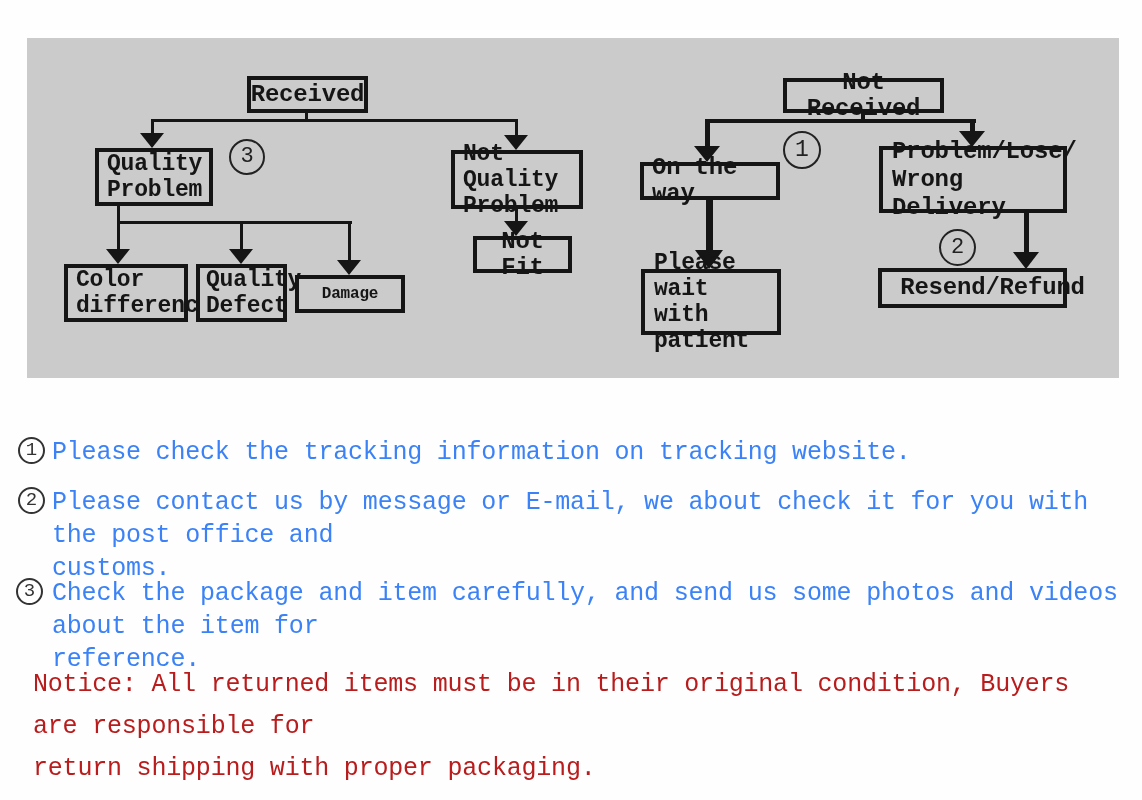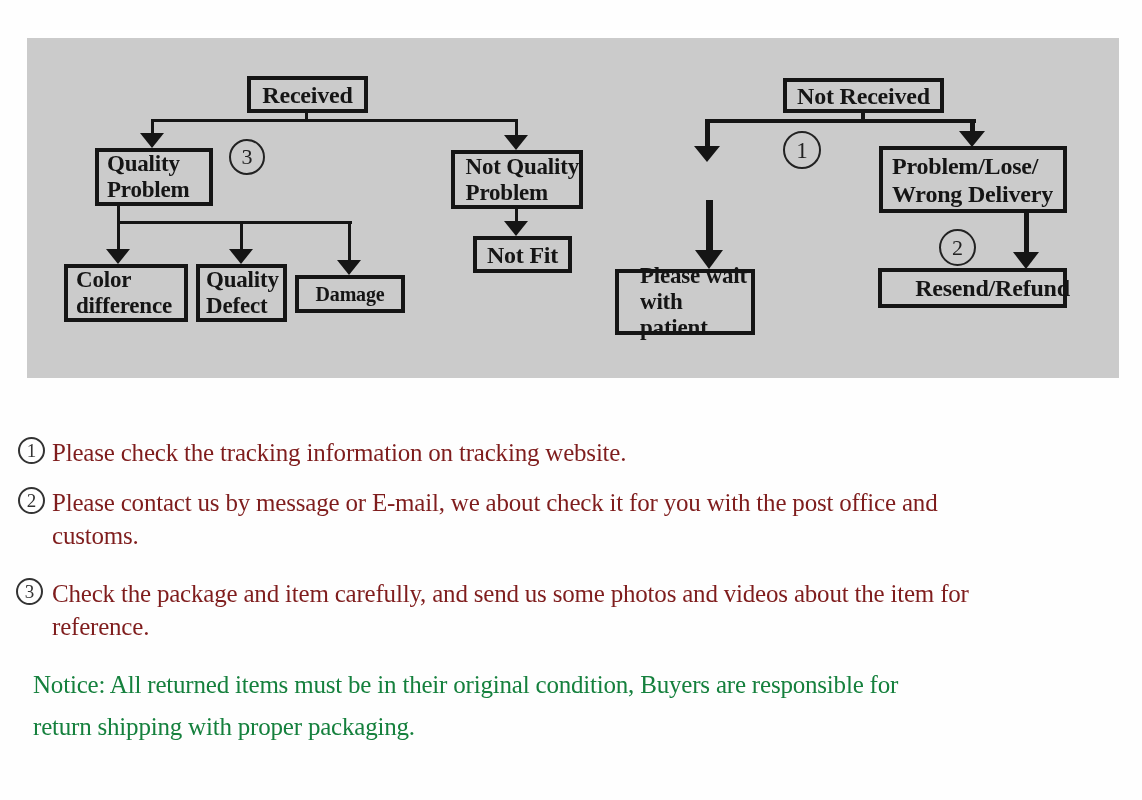--- a/index.html
+++ b/index.html
@@ -1,18 +1,18 @@
 <!DOCTYPE html>
 <html><head>
 <meta charset="utf-8">
 <style>
   html,body{margin:0;padding:0;background:#ffffff;}
   #stage{
     position:relative;width:1142px;height:800px;background:#fefefe;overflow:hidden;
-    font-family:Liberation Serif, serif;
+    font-family:Liberation Mono, monospace;
   }
   #gray-panel{
     position:absolute;left:27px;top:38px;width:1092px;height:340px;background:#cbcbcb;
   }
   .box{
     position:absolute;box-sizing:border-box;border:4px solid #151515;background:#cbcbcb;
     color:#151515;font-weight:bold;white-space:pre-line;
     display:flex;flex-direction:column;justify-content:center;
     line-height:26px;font-size:23px;letter-spacing:-0.2px;
   }
@@ -25,25 +25,25 @@
     position:absolute;border:2.5px solid #222;border-radius:50%;color:#222;
     display:flex;align-items:center;justify-content:center;font-size:22px;line-height:1;
     background:transparent;
   }
   .note-circle{
     position:absolute;width:27px;height:27px;border:2px solid #333;border-radius:50%;
     color:#333;display:flex;align-items:center;justify-content:center;font-size:19px;line-height:1;
     box-sizing:border-box;
   }
   .note-text{
-    position:absolute;color:#7f1d1d;font-size:25px;line-height:33px;white-space:pre-line;
+    position:absolute;color:#3b82f6;font-size:25px;line-height:33px;white-space:pre-line;
     letter-spacing:-0.2px;
   }
   .notice-text{
-    position:absolute;left:33px;top:664px;width:1080px;color:#15803d;font-size:25px;
+    position:absolute;left:33px;top:664px;width:1080px;color:#b91c1c;font-size:25px;
     line-height:42px;white-space:pre-line;letter-spacing:-0.2px;
   }
 </style>
 </head>
 <body>
 
 <div id="stage">
 
   <div id="gray-panel"></div>
 
@@ -94,50 +94,53 @@
   <div class="ahead down" style="left:337px;top:260px;border-width:15px 12px 0 12px;"></div>
 
   <div class="box left" style="left:64px;top:264px;width:124px;height:58px;">
     <span>Color
 difference</span>
   </div>
   <div class="box left" style="left:196px;top:264px;width:91px;height:58px;padding-left:6px;">
     <span>Quality
 Defect</span>
   </div>
-  <div class="box center" style="left:295px;top:275px;width:110px;height:38px;font-size:20px;">
+  <div class="box center" style="left:295px;top:275px;width:110px;height:38px;font-size:16px;">
     <span>Damage</span>
   </div>
 
   <div class="box center" style="left:783px;top:78px;width:161px;height:35px;font-size:24px;align-items:center;">
     <span>Not Received</span>
   </div>
 
   <div class="cline" style="left:861px;top:111px;width:4px;height:9px;"></div>
   <div class="cline" style="left:705px;top:119px;width:271px;height:4px;"></div>
 
   <div class="cline" style="left:705px;top:119px;width:5px;height:29px;"></div>
   <div class="ahead down" style="left:694px;top:146px;border-width:16px 13px 0 13px;"></div>
 
   <div class="cline" style="left:970px;top:119px;width:5px;height:15px;"></div>
   <div class="ahead down" style="left:959px;top:131px;border-width:16px 13px 0 13px;"></div>
 
+  <div class="box left" style="left:640px;top:162px;width:140px;height:38px;font-size:24px;">
+    <span>On the way</span>
+  </div>
 
   <div class="cnum" style="left:783px;top:131px;width:34px;height:34px;font-size:23px;">
     <span>1</span>
   </div>
 
   <div class="box left" style="left:879px;top:146px;width:188px;height:67px;font-size:24px;line-height:28px;padding-left:9px;">
     <span>Problem/Lose/
 Wrong Delivery</span>
   </div>
 
   <div class="cline" style="left:706px;top:200px;width:7px;height:52px;"></div>
   <div class="ahead down" style="left:695px;top:250px;border-width:19px 14px 0 14px;"></div>
-  <div class="box left" style="left:615px;top:269px;width:140px;height:66px;padding-left:21px;">
+  <div class="box left" style="left:641px;top:269px;width:140px;height:66px;padding-left:9px;">
     <span>Please wait
 with patient</span>
   </div>
 
   <div class="cline" style="left:1024px;top:211px;width:5px;height:43px;"></div>
   <div class="ahead down" style="left:1013px;top:252px;border-width:17px 13px 0 13px;"></div>
 
   <div class="cnum" style="left:939px;top:229px;width:33px;height:33px;">
     <span>2</span>
   </div>

